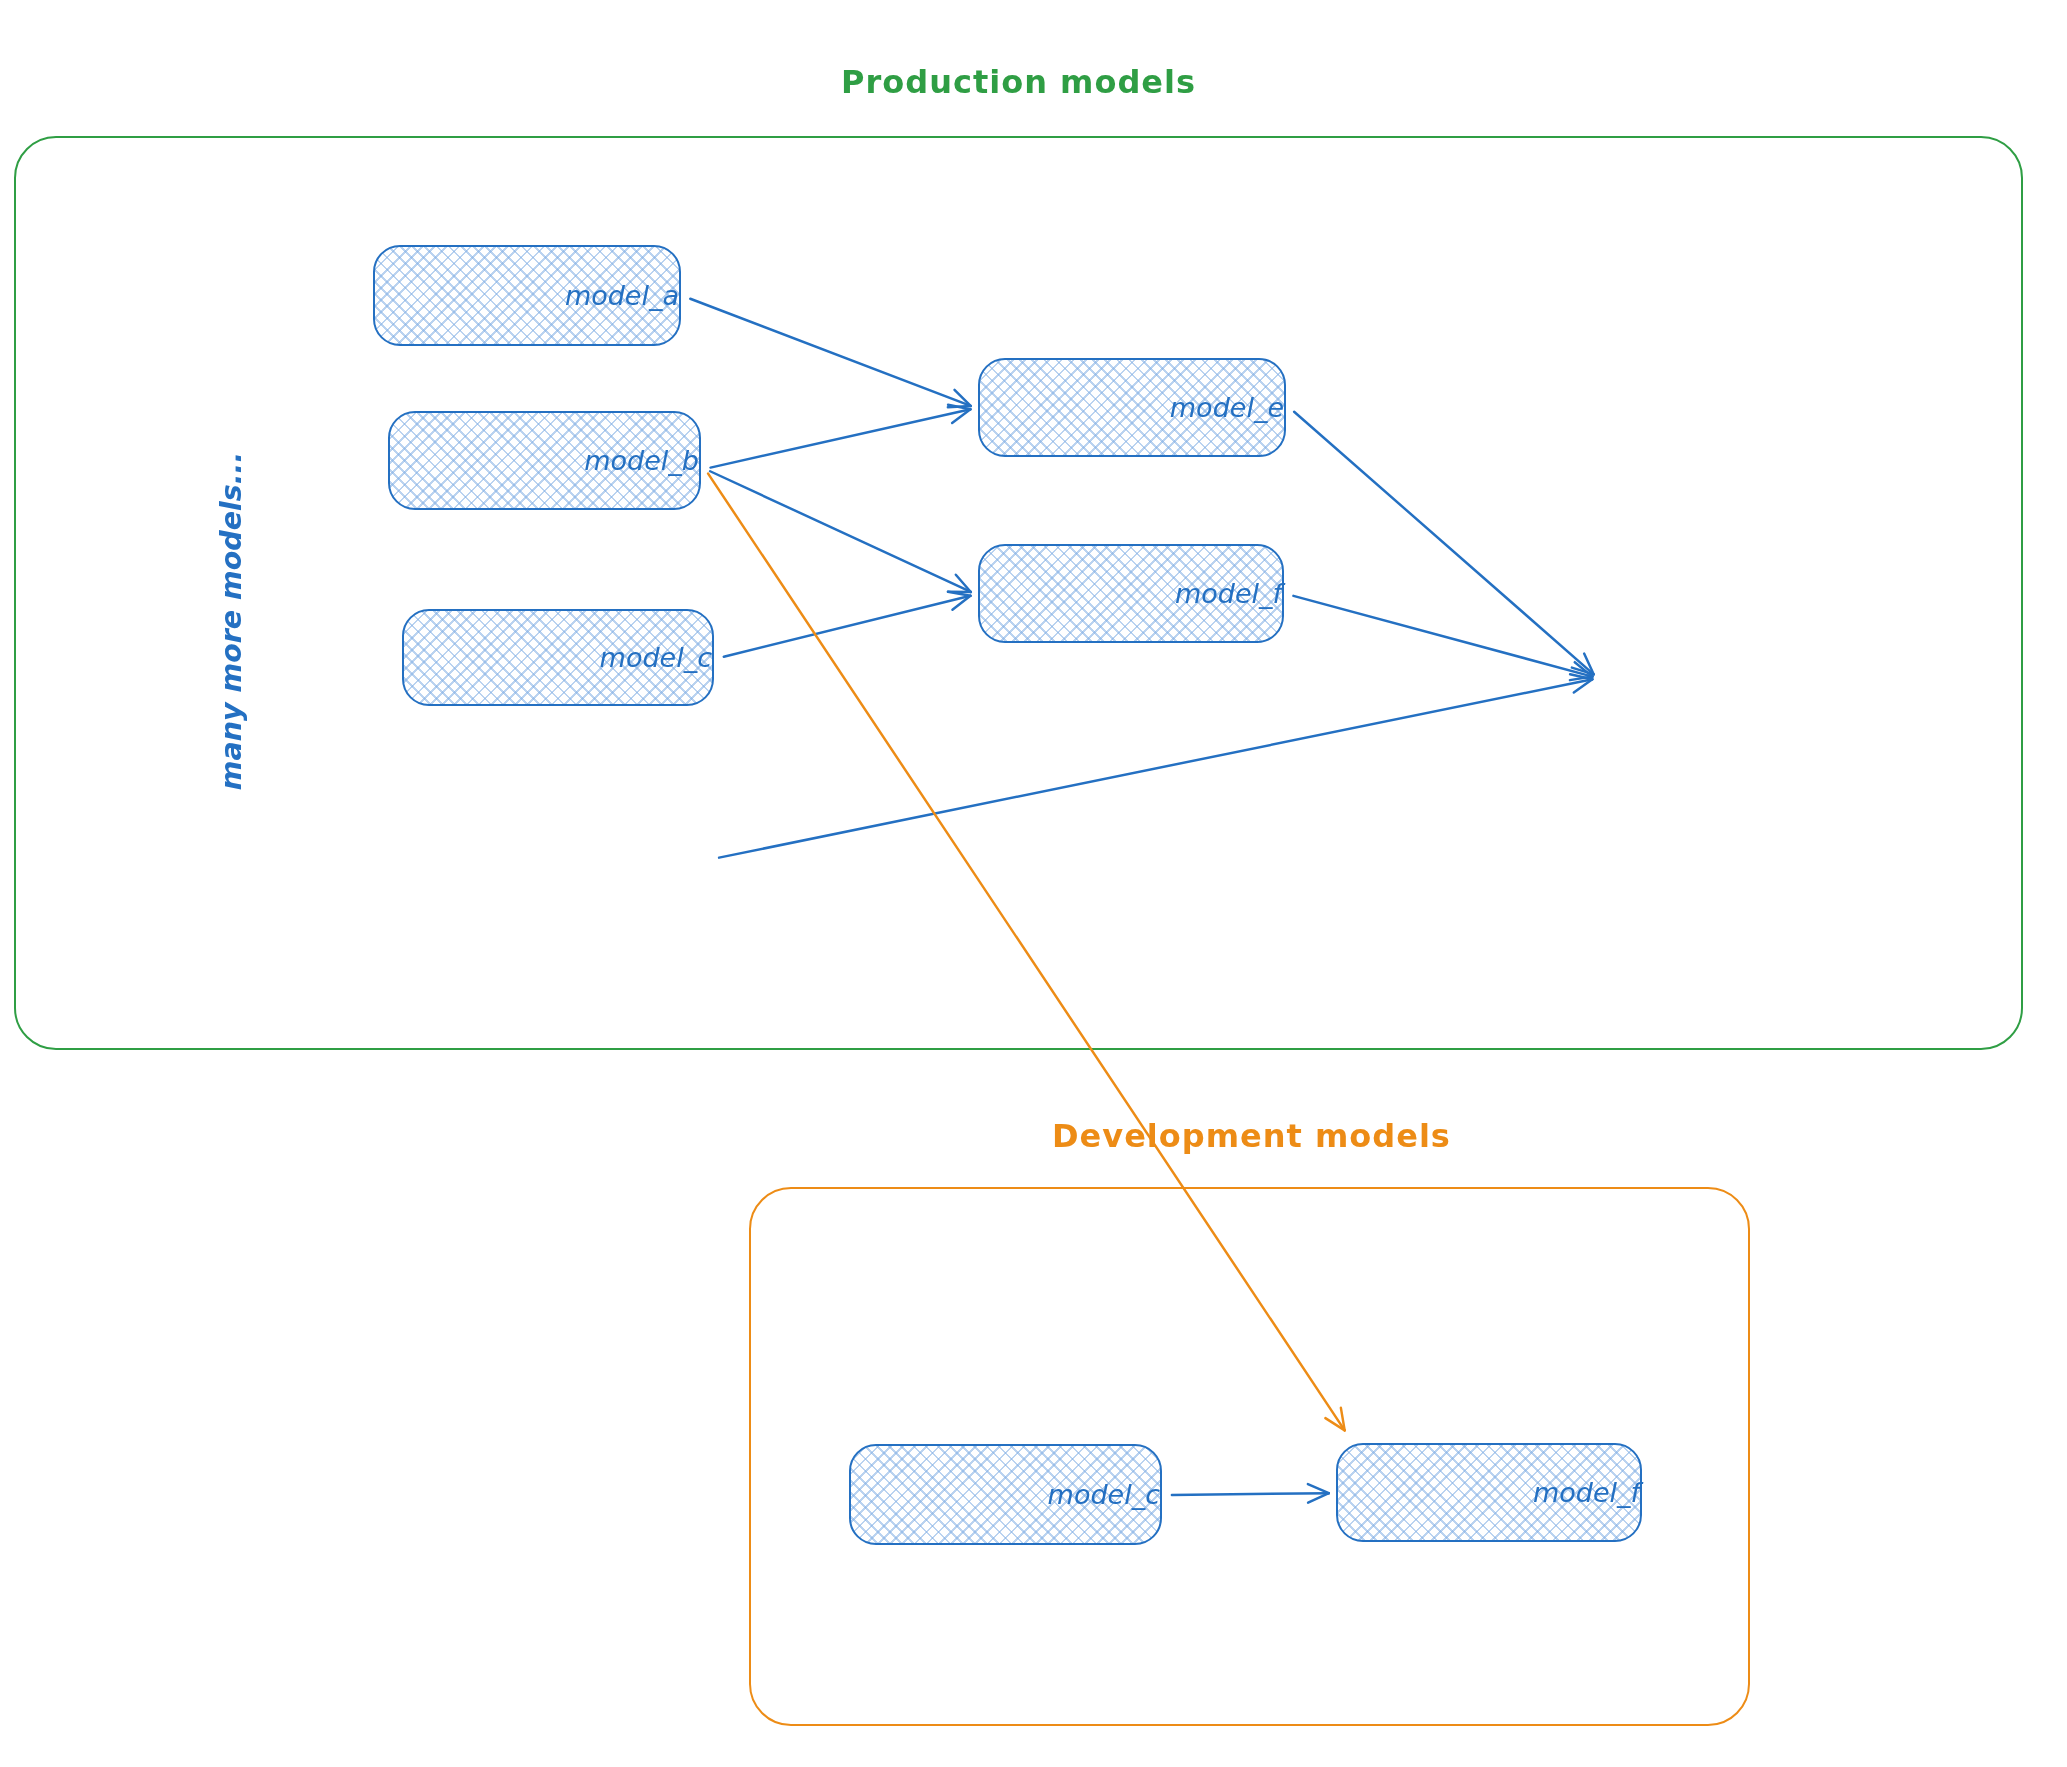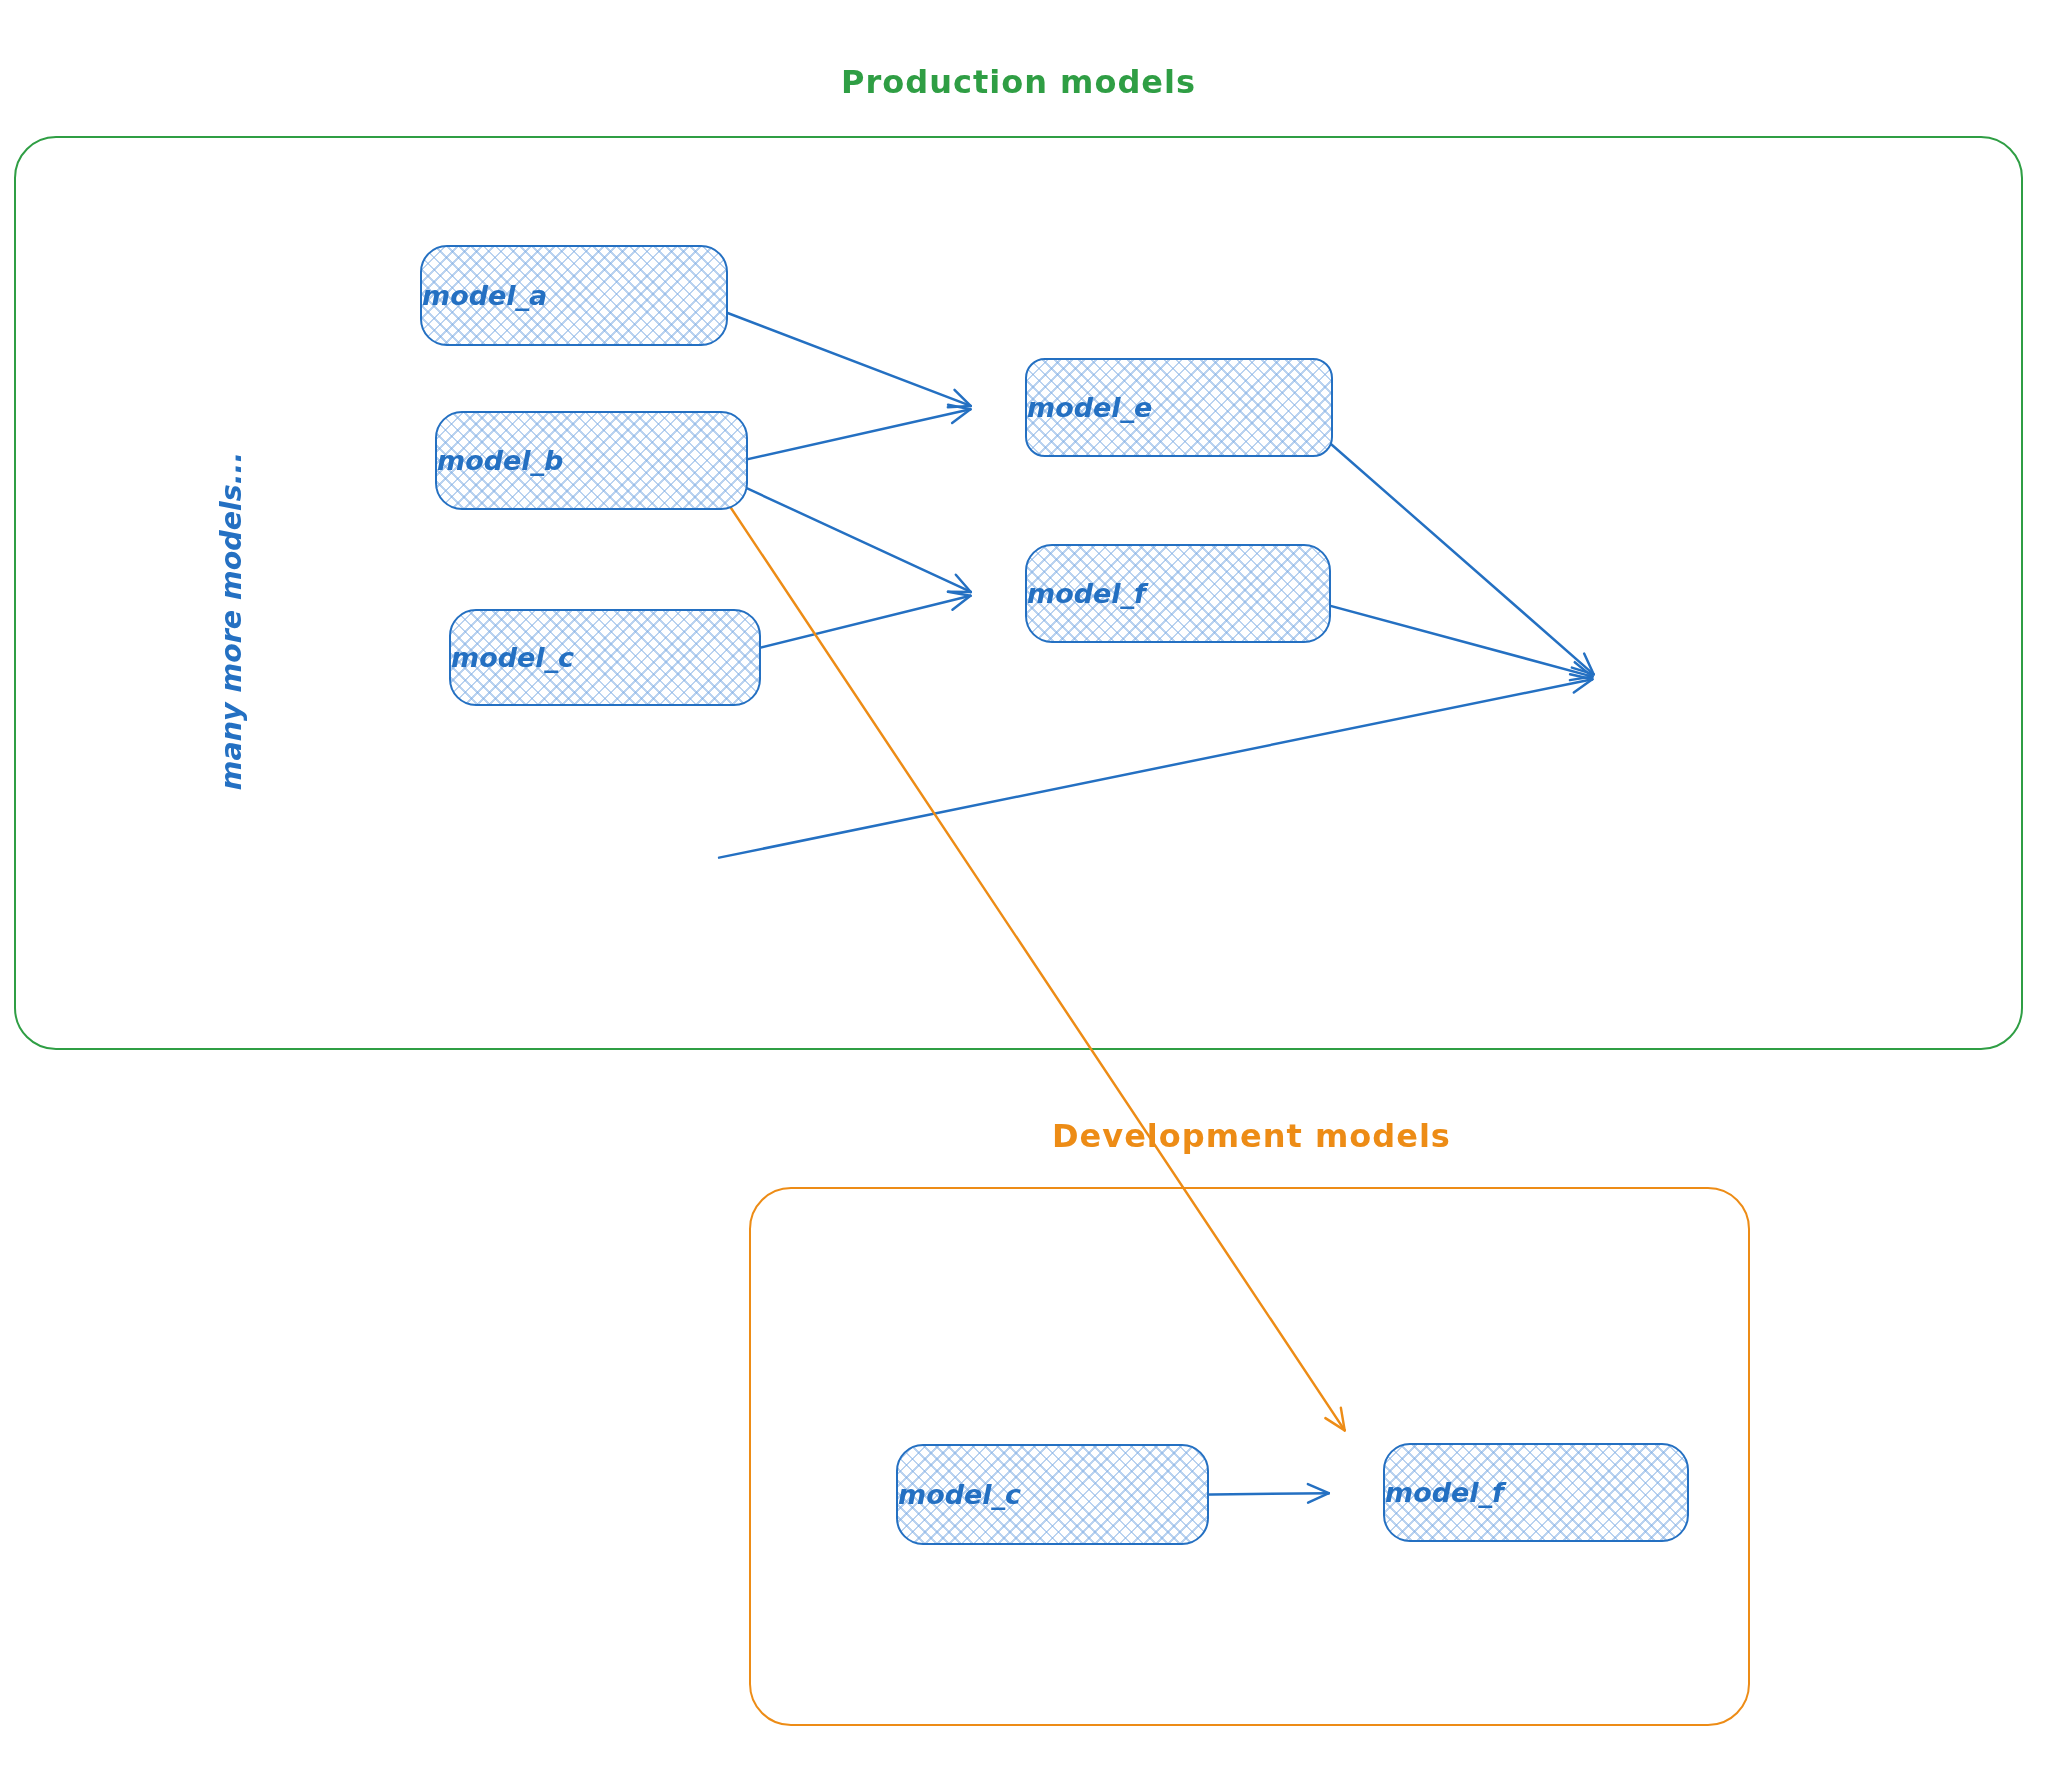--- a/index.html
+++ b/index.html
@@ -46,37 +46,36 @@
     color:var(--blue);
     font-size:28.5px;
     font-style:italic;
     font-weight:bold;
     z-index:2;
   }
   .node{
     position:absolute;
     border:2.9px solid var(--blue);
     border-radius:27px;
-    display:flex;align-items:center;justify-content:flex-start;
+    display:flex;align-items:center;justify-content:flex-end;
     color:var(--blue);
     font-size:27px;
     font-style:italic;
-    font-weight:bold;
+    font-weight:normal;
     z-index:4;
     background-color:#ffffff;
     background-image:
       repeating-linear-gradient(45deg, rgba(130,175,228,.55) 0 1.9px, transparent 1.9px 8.6px),
       repeating-linear-gradient(-45deg, rgba(130,175,228,.55) 0 1.9px, transparent 1.9px 8.6px);
-    margin-left: 47px;
   }
   #node-prod-a{left:373px;top:245px;width:304px;height:97px;}
   #node-prod-b{left:388px;top:411px;width:309px;height:95px;}
   #node-prod-c{left:402px;top:609px;width:308px;height:93px;}
   #node-prod-d{left:401px;top:807px;width:304px;height:99px;}
-  #node-prod-e{left:978px;top:358px;width:304px;height:95px;border-radius:20px;}
+  #node-prod-e{left:978px;top:358px;width:304px;height:95px;}
   #node-prod-f{left:978px;top:544px;width:302px;height:95px;}
   #node-prod-g{left:1600px;top:628px;width:302px;height:95px;}
   #node-dev-c{left:849px;top:1444px;width:309px;height:97px;}
   #node-dev-f{left:1336px;top:1443px;width:302px;height:95px;}
   #edge-layer{
     position:absolute;left:0;top:0;width:2068px;height:1767px;
     z-index:3;
     pointer-events:none;
   }
 </style>

